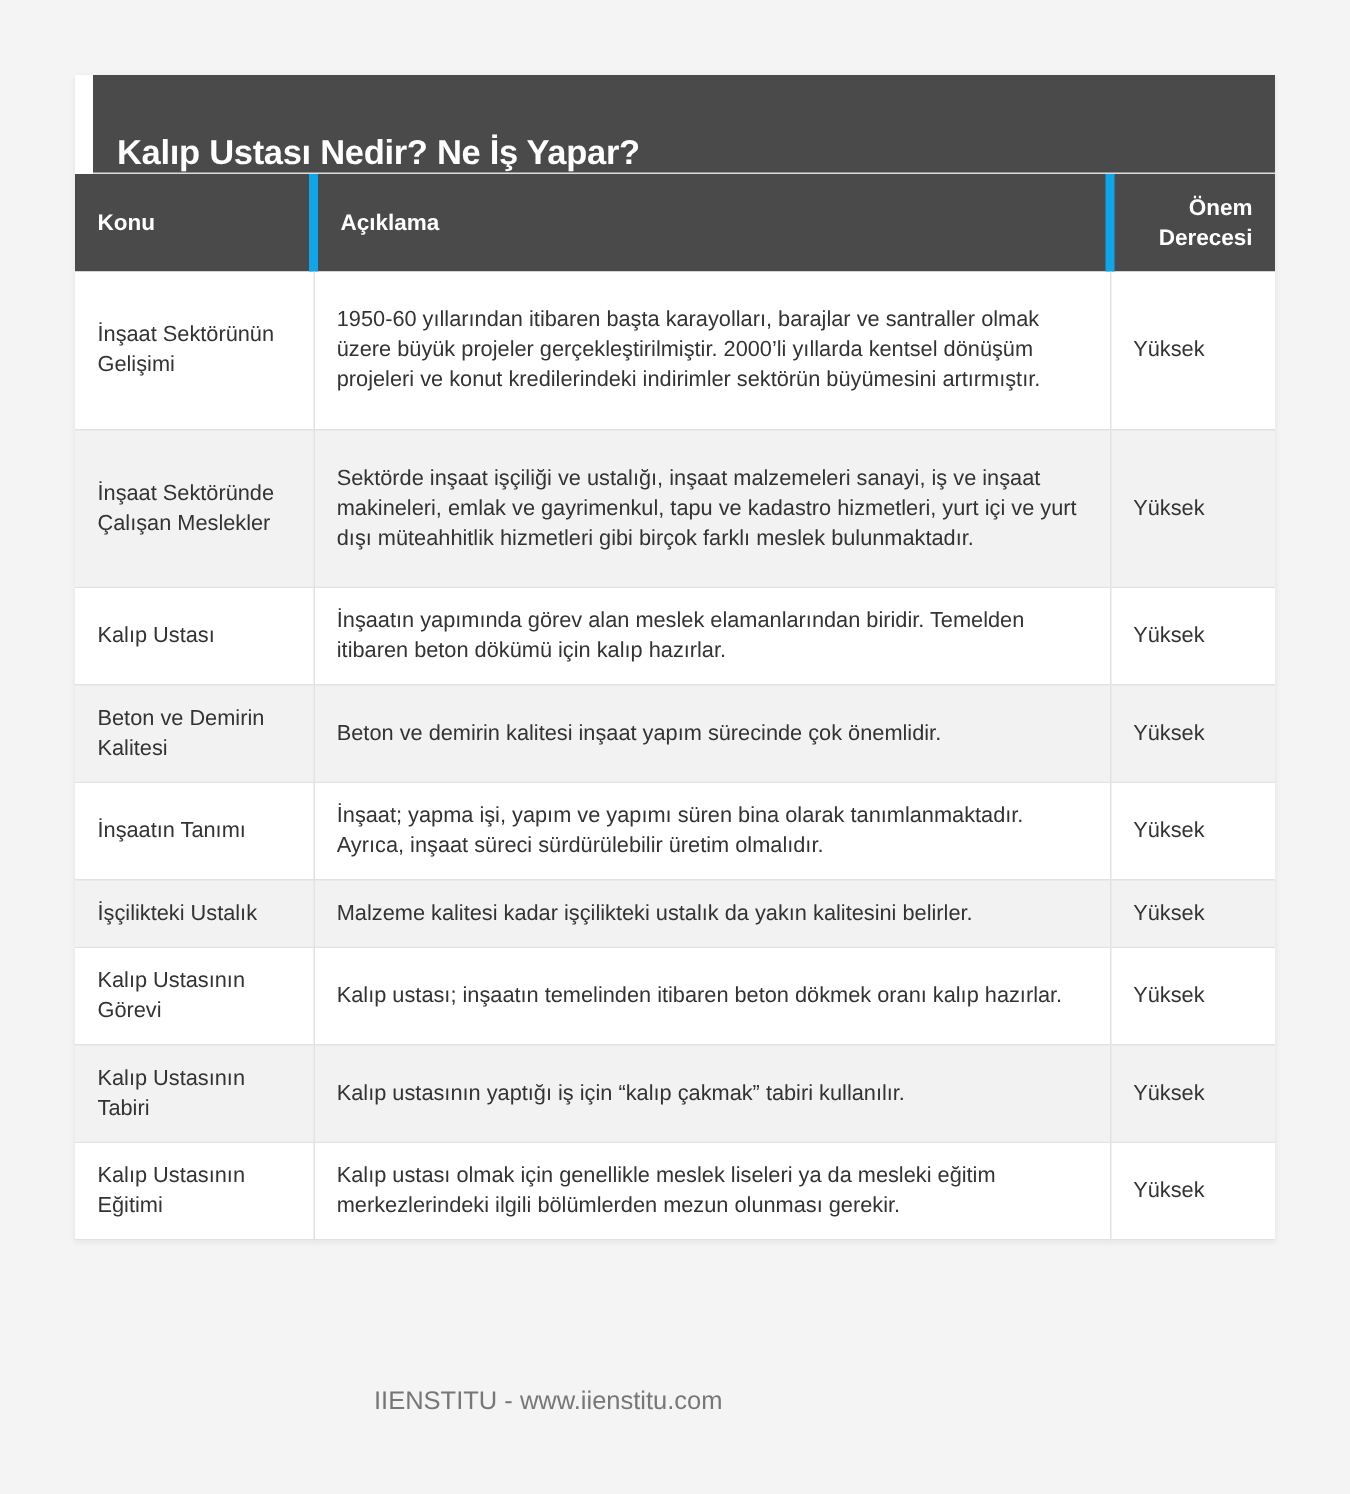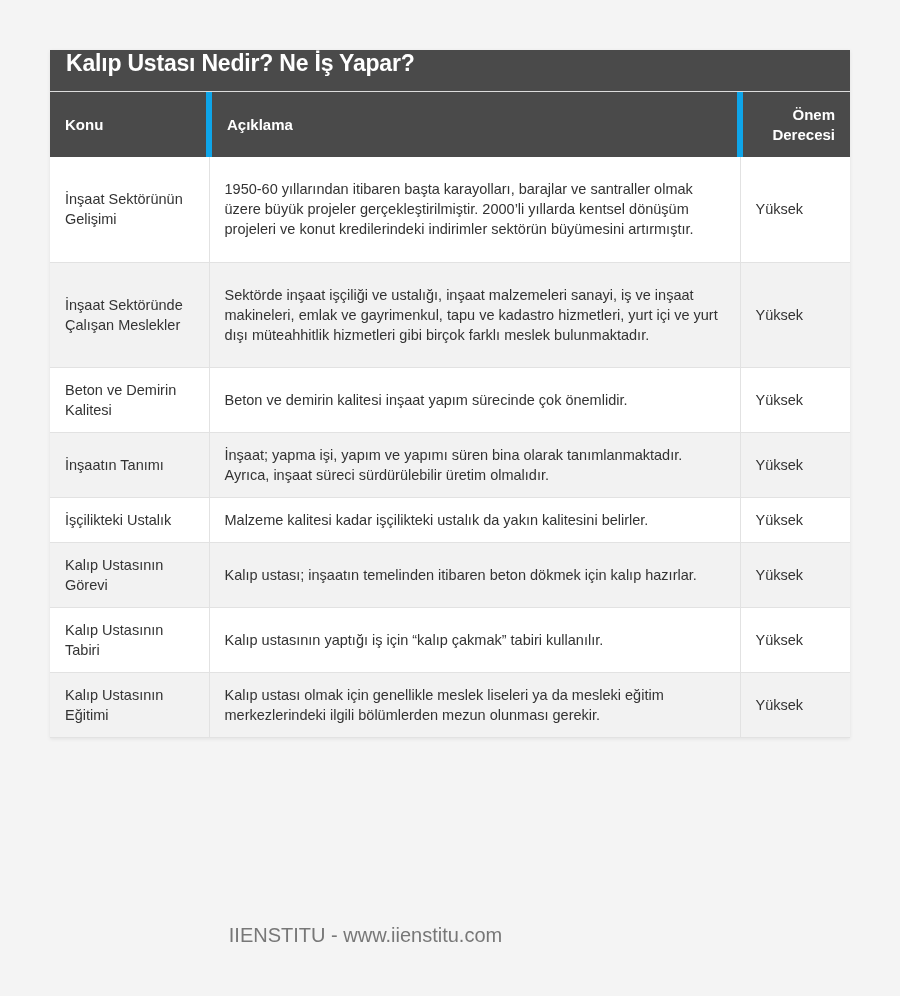--- a/index.html
+++ b/index.html
@@ -17,26 +17,27 @@
     .card {
       position: absolute;
       left: 50px;
       top: 50px;
       width: 800px;
       background: #ffffff;
       box-shadow: 0 1px 4px rgba(0,0,0,0.08);
     }
     .title-bar {
       background: #4a4a4a;
-      height: 42px;
+      height: 66px;
       display: flex;
-      align-items: flex-start;
+      align-items: flex-end;
       padding-left: 16px;
       border-bottom: 1px solid #dddddd;
       box-sizing: border-box;
+      margin-left: 12px;
     }
     .title-bar h1 {
       margin: 0;
       color: #ffffff;
       font-size: 23px;
       font-weight: bold;
       letter-spacing: -0.2px;
     }
     table {
       width: 800px;
@@ -70,21 +71,21 @@
     }
     tbody td:last-child { border-right: none; }
     tbody tr:nth-child(even) td { background: #f2f2f2; }
     tbody tr:nth-child(odd) td { background: #ffffff; }
     .footer {
       position: absolute;
       top: 924px;
       left: 0;
       width: 731px;
       text-align: center;
-      font-size: 20px;
+      font-size: 17px;
       color: #777777;
     }
   </style>
 </head>
 <body>
 
 <div class="card">
   <div class="title-bar">
     <h1>Kalıp Ustası Nedir? Ne İş Yapar?</h1>
   </div>
@@ -106,37 +107,42 @@
         <td>İnşaat Sektörünün Gelişimi</td>
         <td>1950-60 yıllarından itibaren başta karayolları, barajlar ve santraller olmak üzere büyük projeler gerçekleştirilmiştir. 2000’li yıllarda kentsel dönüşüm projeleri ve konut kredilerindeki indirimler sektörün büyümesini artırmıştır.</td>
         <td>Yüksek</td>
       </tr>
       <tr style="height:105px">
         <td>İnşaat Sektöründe Çalışan Meslekler</td>
         <td>Sektörde inşaat işçiliği ve ustalığı, inşaat malzemeleri sanayi, iş ve inşaat makineleri, emlak ve gayrimenkul, tapu ve kadastro hizmetleri, yurt içi ve yurt dışı müteahhitlik hizmetleri gibi birçok farklı meslek bulunmaktadır.</td>
         <td>Yüksek</td>
       </tr>
       <tr style="height:65px">
+        <td>Kalıp Ustası</td>
+        <td>İnşaatın yapımında görev alan meslek elamanlarından biridir. Temelden itibaren beton dökümü için kalıp hazırlar.</td>
+        <td>Yüksek</td>
+      </tr>
+      <tr style="height:65px">
         <td>Beton ve Demirin Kalitesi</td>
         <td>Beton ve demirin kalitesi inşaat yapım sürecinde çok önemlidir.</td>
         <td>Yüksek</td>
       </tr>
       <tr style="height:65px">
         <td>İnşaatın Tanımı</td>
         <td>İnşaat; yapma işi, yapım ve yapımı süren bina olarak tanımlanmaktadır. Ayrıca, inşaat süreci sürdürülebilir üretim olmalıdır.</td>
         <td>Yüksek</td>
       </tr>
       <tr style="height:45px">
         <td>İşçilikteki Ustalık</td>
         <td>Malzeme kalitesi kadar işçilikteki ustalık da yakın kalitesini belirler.</td>
         <td>Yüksek</td>
       </tr>
       <tr style="height:65px">
         <td>Kalıp Ustasının Görevi</td>
-        <td>Kalıp ustası; inşaatın temelinden itibaren beton dökmek için kalıp hazırlar.</td>
+        <td>Kalıp ustası; inşaatın temelinden itibaren beton dökmek oranı kalıp hazırlar.</td>
         <td>Yüksek</td>
       </tr>
       <tr style="height:65px">
         <td>Kalıp Ustasının Tabiri</td>
         <td>Kalıp ustasının yaptığı iş için “kalıp çakmak” tabiri kullanılır.</td>
         <td>Yüksek</td>
       </tr>
       <tr style="height:65px">
         <td>Kalıp Ustasının Eğitimi</td>
         <td>Kalıp ustası olmak için genellikle meslek liseleri ya da mesleki eğitim merkezlerindeki ilgili bölümlerden mezun olunması gerekir.</td>

